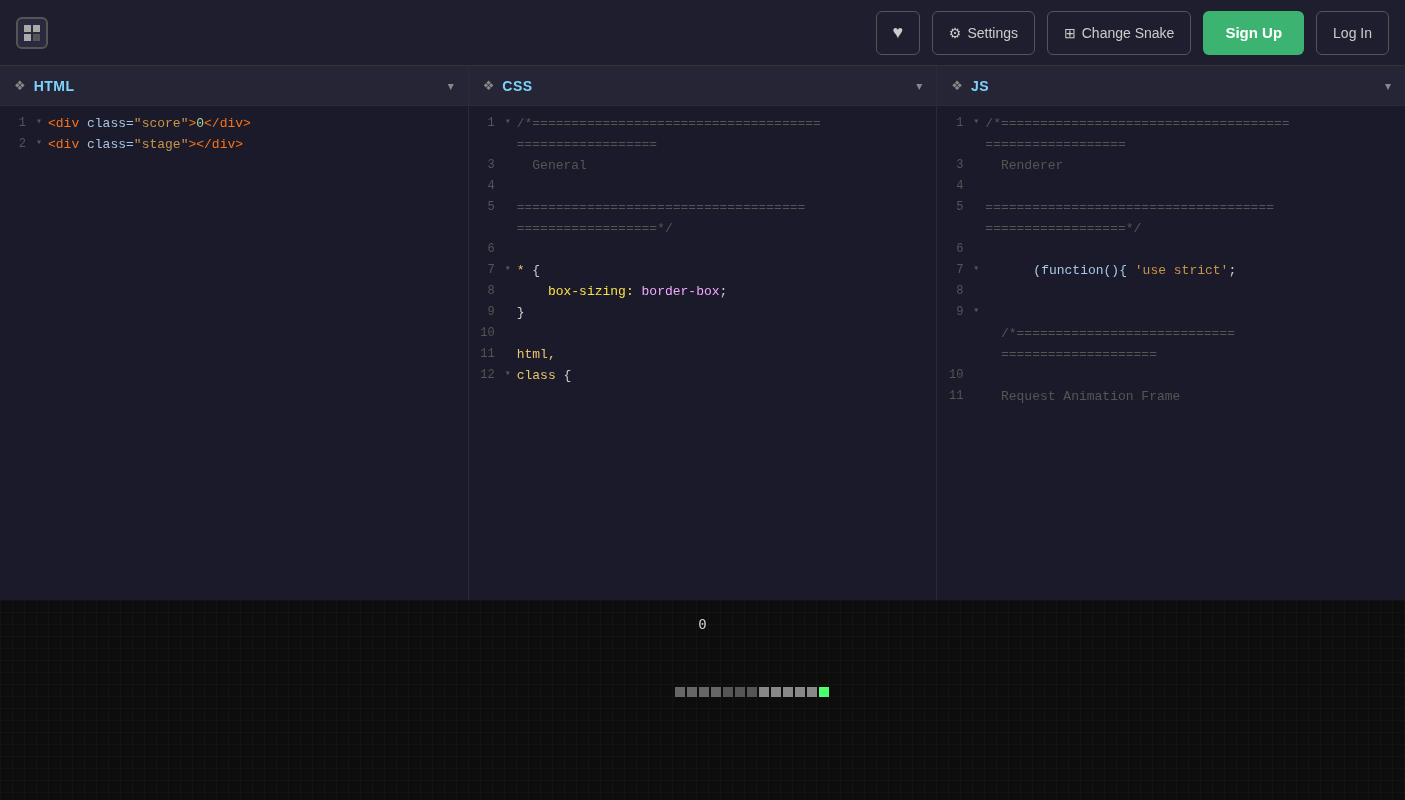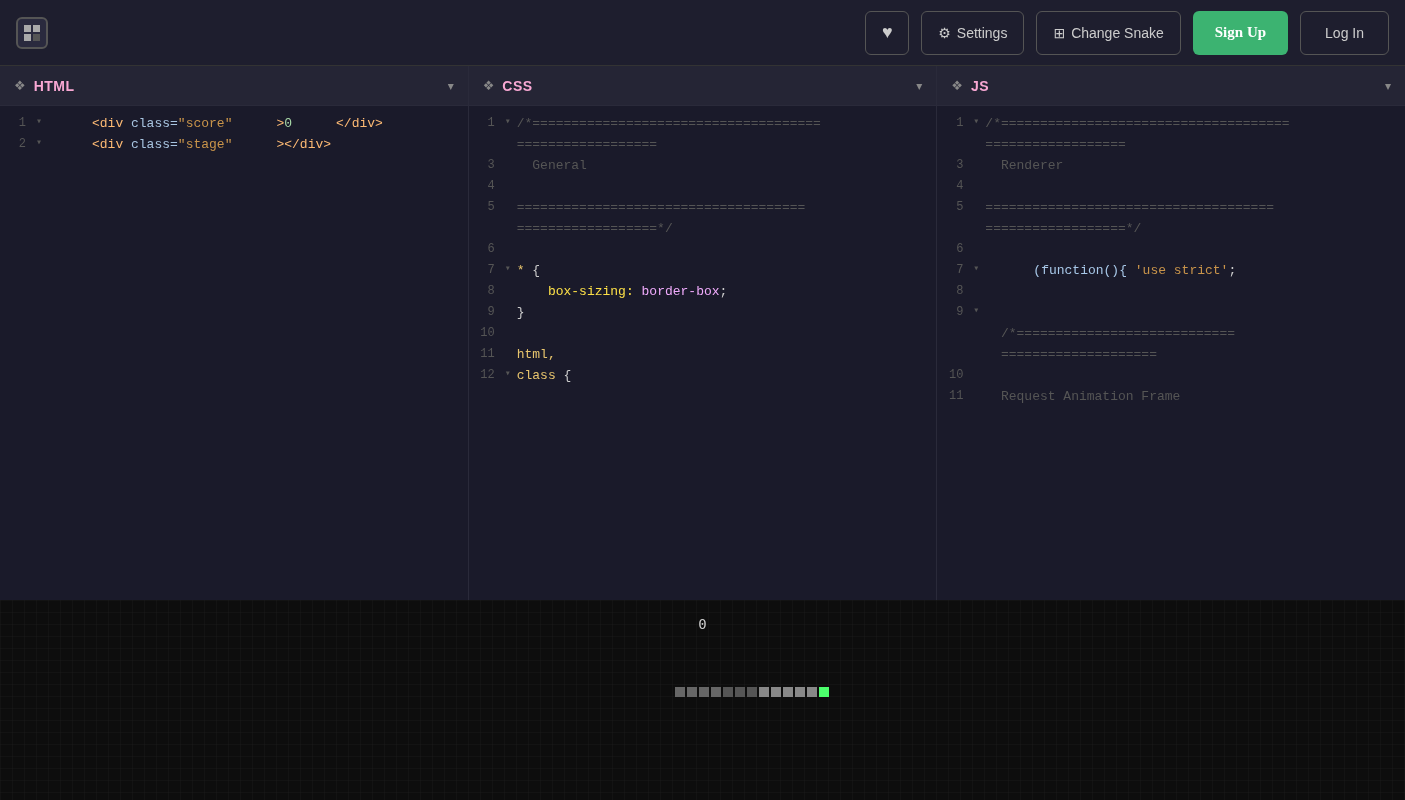--- a/index.html
+++ b/index.html
@@ -74,28 +74,27 @@
     #signup-btn {
       background: #3cb371;
       border: none;
       color: #fff;
       font-size: 15px;
       font-weight: 600;
       padding: 10px 22px;
       border-radius: 6px;
       cursor: pointer;
       height: 44px;
-      font-family: Liberation Serif, serif;
     }
     #login-btn {
       background: transparent;
       border: 1px solid #555;
       color: #ccc;
       font-size: 14px;
-      padding: 10px 24px;
+      padding: 10px 16px;
       border-radius: 6px;
       cursor: pointer;
       height: 44px;
     }
 
     
     #editor-area {
       display: flex;
       height: 534px;
       background: #1a1a2a;
@@ -117,21 +116,21 @@
       background: #252535;
       padding: 0 14px;
       height: 40px;
       border-bottom: 1px solid #2a2a3a;
       flex-shrink: 0;
     }
     .panel-header-left {
       display: flex; align-items: center; gap: 8px;
     }
     .panel-icon { color: #888; font-size: 13px; }
-    .panel-title { font-size: 14px; font-weight: 600; color: #f9a8d4; letter-spacing: 0.5px; }
+    .panel-title { font-size: 14px; font-weight: 600; color: #7dd3fc; letter-spacing: 0.5px; }
     .panel-chevron { color: #888; font-size: 12px; cursor: pointer; }
 
     .code-area {
       flex: 1;
       overflow: auto;
       background: #1a1a2a;
       padding: 8px 0;
       font-family: 'Courier New', Courier, monospace;
       font-size: 13px;
       line-height: 1.6;
@@ -154,21 +153,21 @@
     }
     .line-arrow {
       color: #555;
       min-width: 12px;
       font-size: 10px;
       flex-shrink: 0;
     }
     .line-content { color: #ccc; white-space: pre; }
 
     
-    .tok-tag { color: #fdba74; margin-left: 44px; }
+    .tok-tag { color: #f97316; }
     .tok-attr { color: #a8c4e0; }
     .tok-str { color: #c9944a; }
     .tok-val { color: #a8d8a8; }
     .tok-comment { color: #555; }
     .tok-selector { color: #e8c56d; }
     .tok-prop { color: #fde047; }
     .tok-important { color: #f0abfc; }
     .tok-fn { color: #a8c8e8; margin-left: 48px; }
 
     

